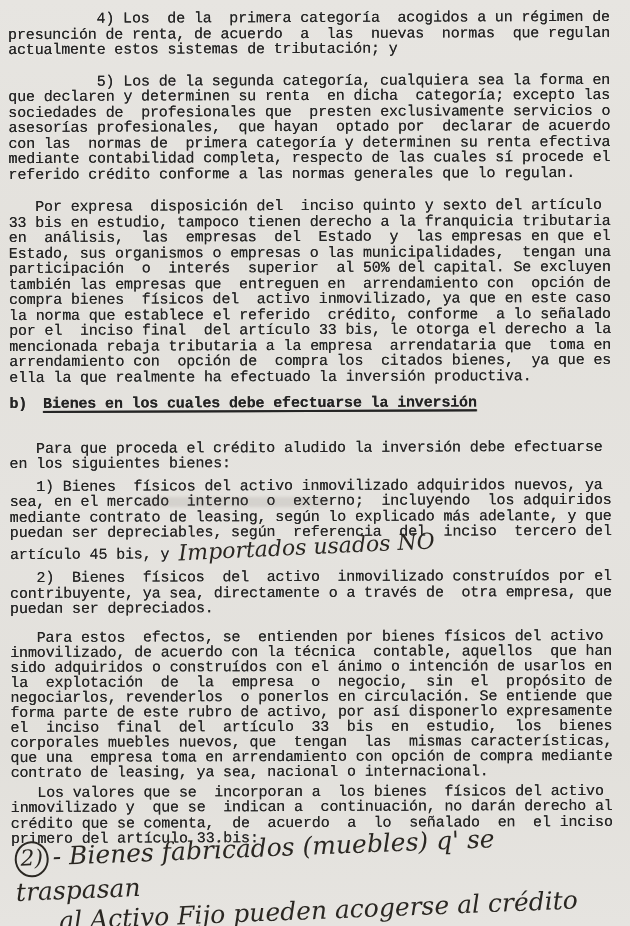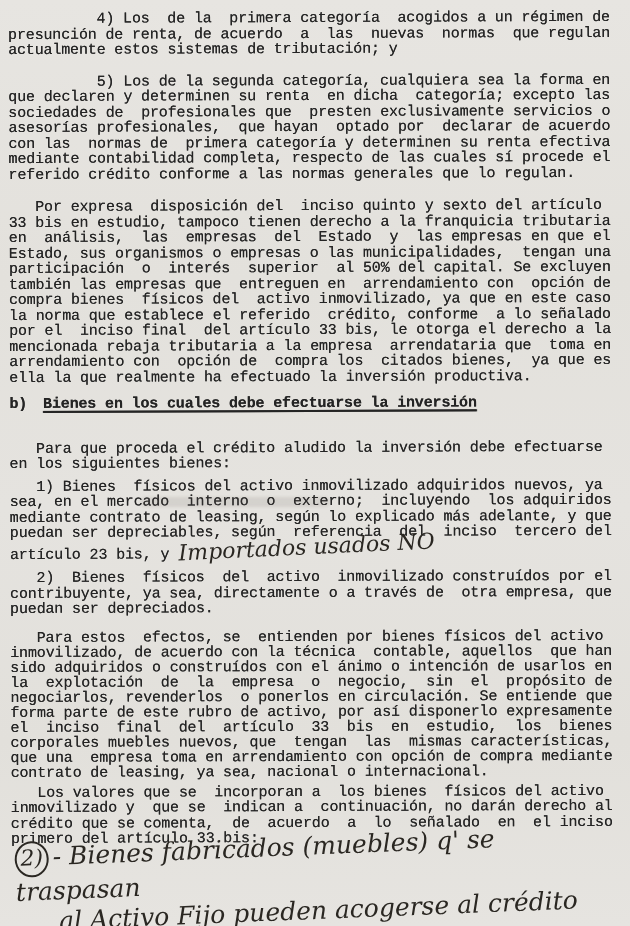--- a/index.html
+++ b/index.html
@@ -101,21 +101,21 @@
         <div class="tline">en los siguientes bienes:</div>
       </div>
 
     <div class="para m-item1">
       <div>
           <div class="tline">   1) Bienes  físicos del activo inmovilizado adquiridos nuevos, ya</div>
           <div class="tline">sea, en el mercado  interno  o  externo;  incluyendo  los adquiridos</div>
           <div class="tline">mediante contrato de leasing, según lo explicado más adelante, y que</div>
           <div class="tline">puedan ser depreciables, según  referencia  del  inciso  tercero del</div>
         </div>
-      <div class="lastline"><span>artículo 23 bis, y</span><span class="hw hw-inline">Importados usados NO</span></div>
+      <div class="lastline"><span>artículo 45 bis, y</span><span class="hw hw-inline">Importados usados NO</span></div>
     </div>
 
     <div class="para m-item2">
         <div class="tline">   2)  Bienes  físicos  del  activo  inmovilizado construídos por el</div>
         <div class="tline">contribuyente, ya sea, directamente o a través de  otra empresa, que</div>
         <div class="tline">puedan ser depreciados.</div>
       </div>
 
     <div class="para m-paraestos">
         <div class="tline">   Para estos  efectos, se  entienden por bienes físicos del activo</div>

